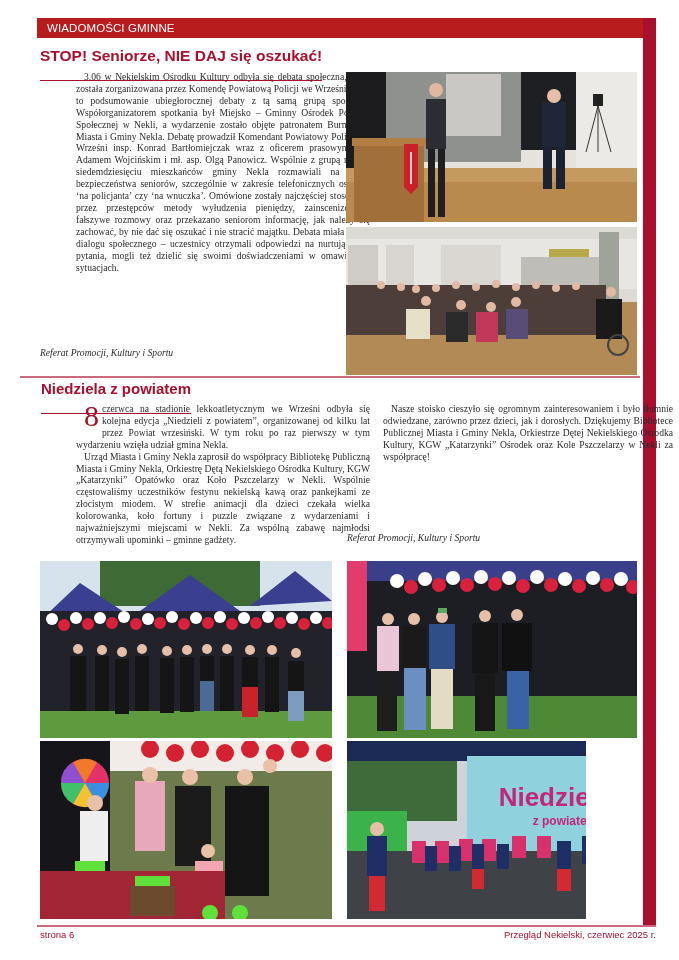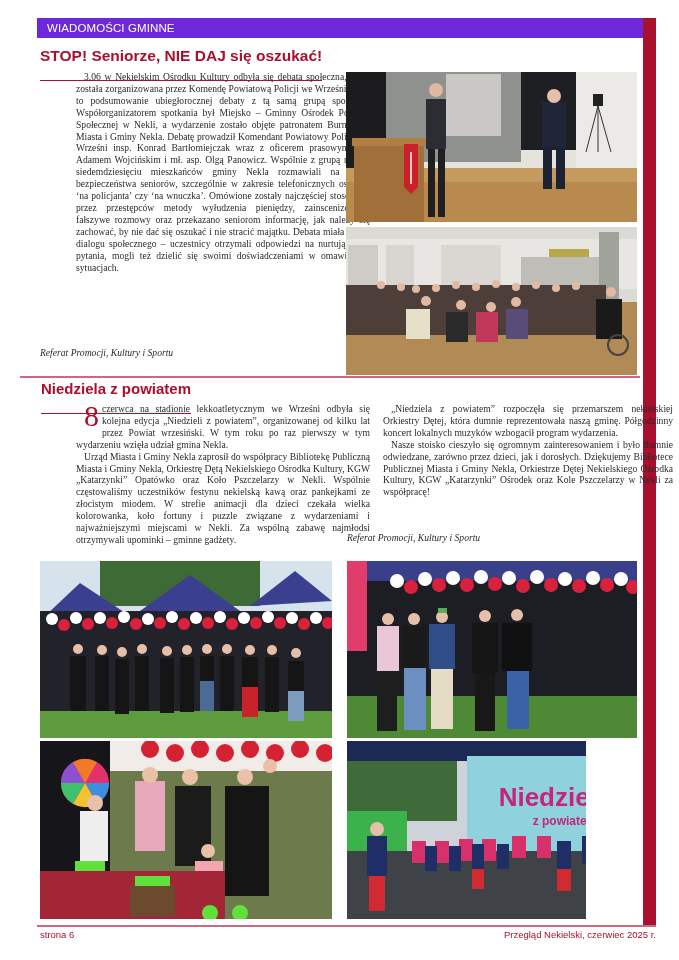--- a/index.html
+++ b/index.html
@@ -1,21 +1,21 @@
 <!DOCTYPE html>
 <html><head>
 <meta charset="utf-8">
 <style>
   * { box-sizing: border-box; margin: 0; padding: 0; }
   html, body { width: 679px; height: 960px; background: #ffffff; overflow: hidden; }
   body { position: relative; font-family: "Liberation Serif", "DejaVu Serif", serif; color: #2a2a2a; }
 
   .header-bar {
     position: absolute; left: 37px; top: 18px; width: 619px; height: 20px;
-    background: #6d28d9;
+    background: #b91c1c;
     color: #ffffff; font-family: "Liberation Sans", "DejaVu Sans", sans-serif;
     font-size: 11.5px; line-height: 20px; padding-left: 10px; letter-spacing: 0.1px;
   }
   .right-bar {
     position: absolute; left: 643px; top: 18px; width: 13px; height: 908px;
     background: #a8102e;
   }
 
   .section-title {
     position: absolute; font-family: "Liberation Sans", "DejaVu Sans", sans-serif;
@@ -155,21 +155,20 @@
 <div class="rule" id="rule1"></div>
 
 <h2 class="section-title" id="title2">Niedziela z powiatem</h2>
 
 <div class="col-text" id="a2-left">
   <p class="first"><span class="dropcap">8</span><span> czerwca na stadionie lekkoatletycznym we Wrześni odbyła się kolejna edycja „Niedzieli z powiatem”, organizowanej od kilku lat przez Powiat wrzesiński. W tym roku po raz pierwszy w tym wydarzeniu wzięła udział gmina Nekla.</span></p>
   <p>Urząd Miasta i Gminy Nekla zaprosił do współpracy Bibliotekę Publiczną Miasta i Gminy Nekla, Orkiestrę Dętą Nekielskiego Ośrodka Kultury, KGW „Katarzynki” Opatówko oraz Koło Pszczelarzy w Nekli. Wspólnie częstowaliśmy uczestników festynu nekielską kawą oraz pankejkami ze złocistym miodem. W strefie animacji dla dzieci czekała wielka kolorowanka, koło fortuny i puzzle związane z wydarzeniami i najważniejszymi miejscami w Nekli. Za wspólną zabawę najmłodsi otrzymywali upominki – gminne gadżety.</p>
 </div>
 
 <div class="col-text" id="a2-right">
-  <p>„Niedziela z powiatem” rozpoczęła się przemarszem nekielskiej Orkiestry Dętej, która dumnie reprezentowała naszą gminę. Półgodzinny koncert lokalnych muzyków wzbogacił program wydarzenia.</p>
   <p>Nasze stoisko cieszyło się ogromnym zainteresowaniem i było tłumnie odwiedzane, zarówno przez dzieci, jak i dorosłych. Dziękujemy Bibliotece Publicznej Miasta i Gminy Nekla, Orkiestrze Dętej Nekielskiego Ośrodka Kultury, KGW „Katarzynki” Ośrodek oraz Kole Pszczelarzy w Nekli za współpracę!</p>
 </div>
 <div class="signature" id="sig2">Referat Promocji, Kultury i Sportu</div>
 
 <div class="photo" id="photo3">
   <svg width="292" height="177" viewBox="0 0 292 177">
     <rect x="0" y="0" width="292" height="177" fill="#d7e3ec"></rect>
     <rect x="60" y="0" width="160" height="45" fill="#3d6a35"></rect>
     <rect x="0" y="140" width="292" height="37" fill="#5e9a3e"></rect>
     <polygon points="5,55 40,22 90,55" fill="#3b3f8f"></polygon>

